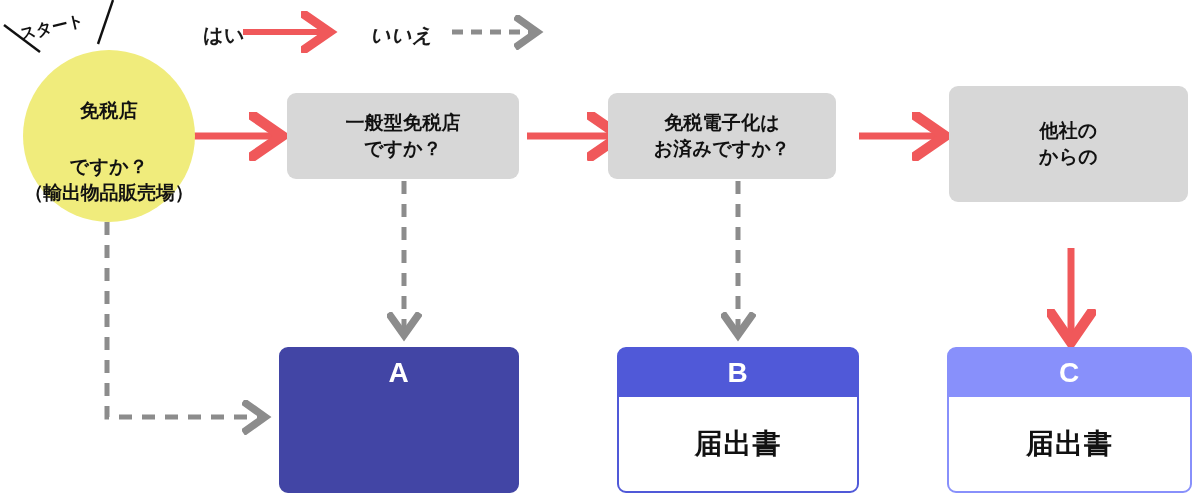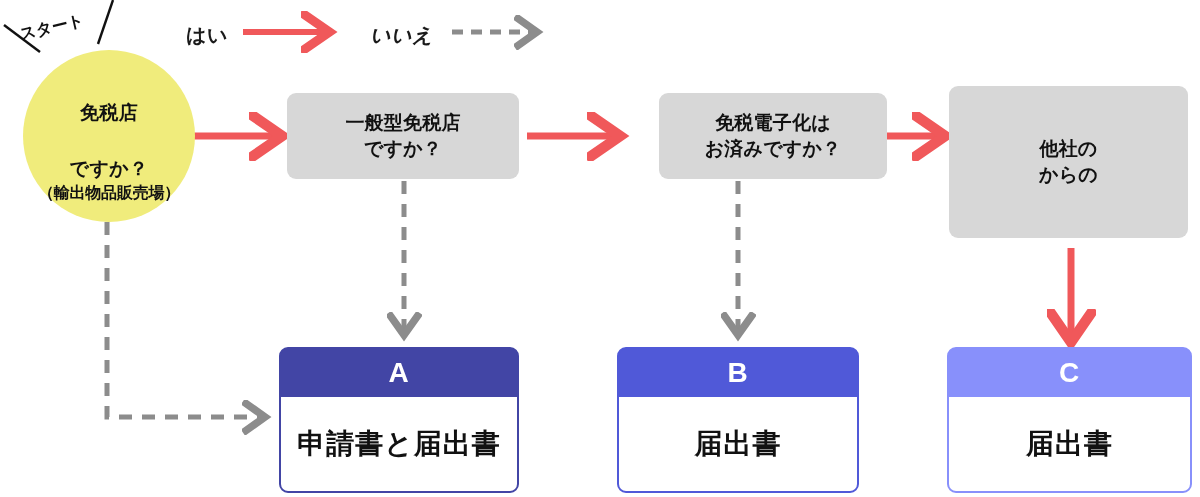--- a/index.html
+++ b/index.html
@@ -18,21 +18,21 @@
 
   
   .legend-label {
     position: absolute;
     font-size: 20px;
     font-weight: 700;
     color: #1a1a1a;
     letter-spacing: 0.5px;
     white-space: nowrap;
   }
-  #legend-yes-label { left: 186px; top: 22px; }
+  #legend-yes-label { left: 203px; top: 22px; }
   #legend-no-label  { left: 370px; top: 22px; font-style: italic; }
 
   
   #start-label {
     position: absolute;
     left: 18px;
     top: 25px;
     font-size: 16px;
     font-weight: 700;
     color: #111111;
@@ -59,21 +59,21 @@
   }
   #start-circle .l1,
   #start-circle .l2 {
     font-size: 19px;
     font-weight: 700;
     color: #111111;
     letter-spacing: 0.4px;
     margin-top: 32px;
   }
   #start-circle .l3 {
-    font-size: 16px;
+    font-size: 19px;
     font-weight: 700;
     color: #111111;
     margin-top: 1px;
     letter-spacing: -0.2px;
   }
 
   
   .decision-box {
     position: absolute;
     background: #d7d7d7;
@@ -86,22 +86,22 @@
     line-height: 1.38;
   }
   .decision-box .dline {
     font-size: 19px;
     font-weight: 700;
     color: #111111;
     letter-spacing: 0.2px;
     white-space: nowrap;
   }
   #decision-1 { left: 287px; top: 93px; width: 232px; height: 86px; }
-  #decision-2 { left: 659px; top: 93px; width: 228px; height: 86px; }
-  #decision-3 { left: 949px; top: 86px; width: 239px; height: 152px; }
+  #decision-2 { left: 608px; top: 93px; width: 228px; height: 86px; }
+  #decision-3 { left: 949px; top: 86px; width: 239px; height: 116px; }
 
   
   .result-card {
     position: absolute;
     border-radius: 9px;
     overflow: hidden;
     display: flex;
     flex-direction: column;
     box-sizing: border-box;
   }
@@ -200,21 +200,20 @@
     <div class="dline">お済みですか？</div>
   </div>
 
   <div class="decision-box" id="decision-3">
     <div class="dline">他社の</div>
     <div class="dline">からの</div>
   </div>
 
   <div class="result-card" id="result-a">
     <div class="card-head">A</div>
-    <div class="card-body">申請書と届出書</div>
   </div>
 
   <div class="result-card" id="result-b">
     <div class="card-head">B</div>
     <div class="card-body">届出書</div>
   </div>
 
   <div class="result-card" id="result-c">
     <div class="card-head">C</div>
     <div class="card-body">届出書</div>

